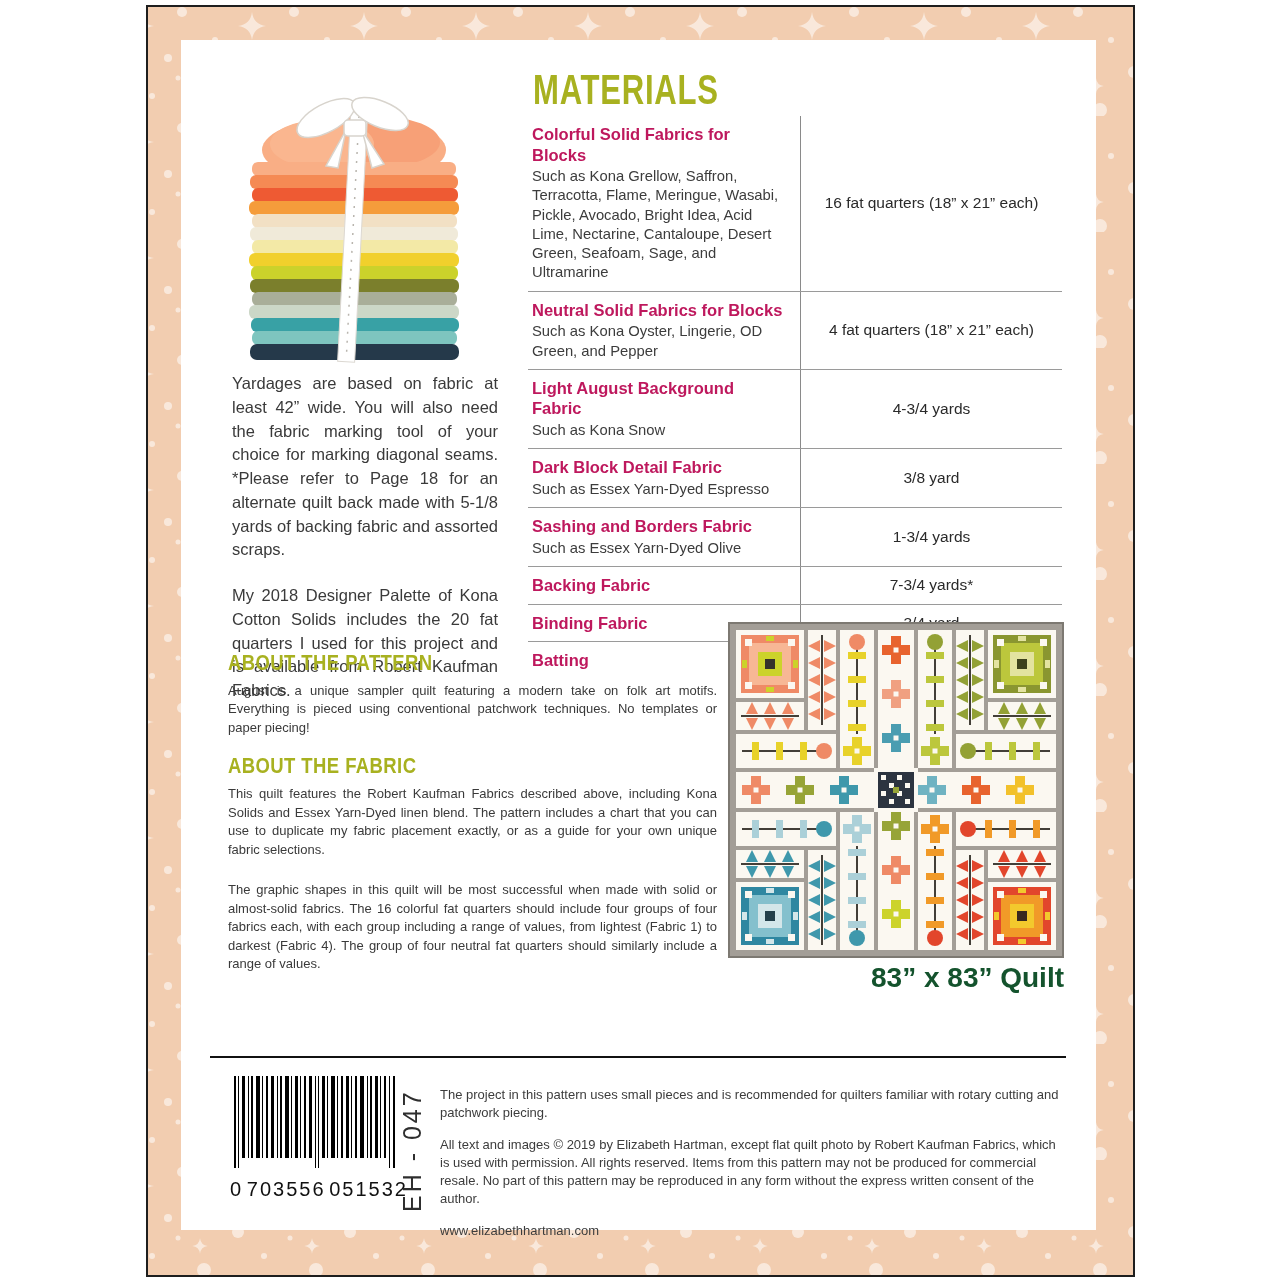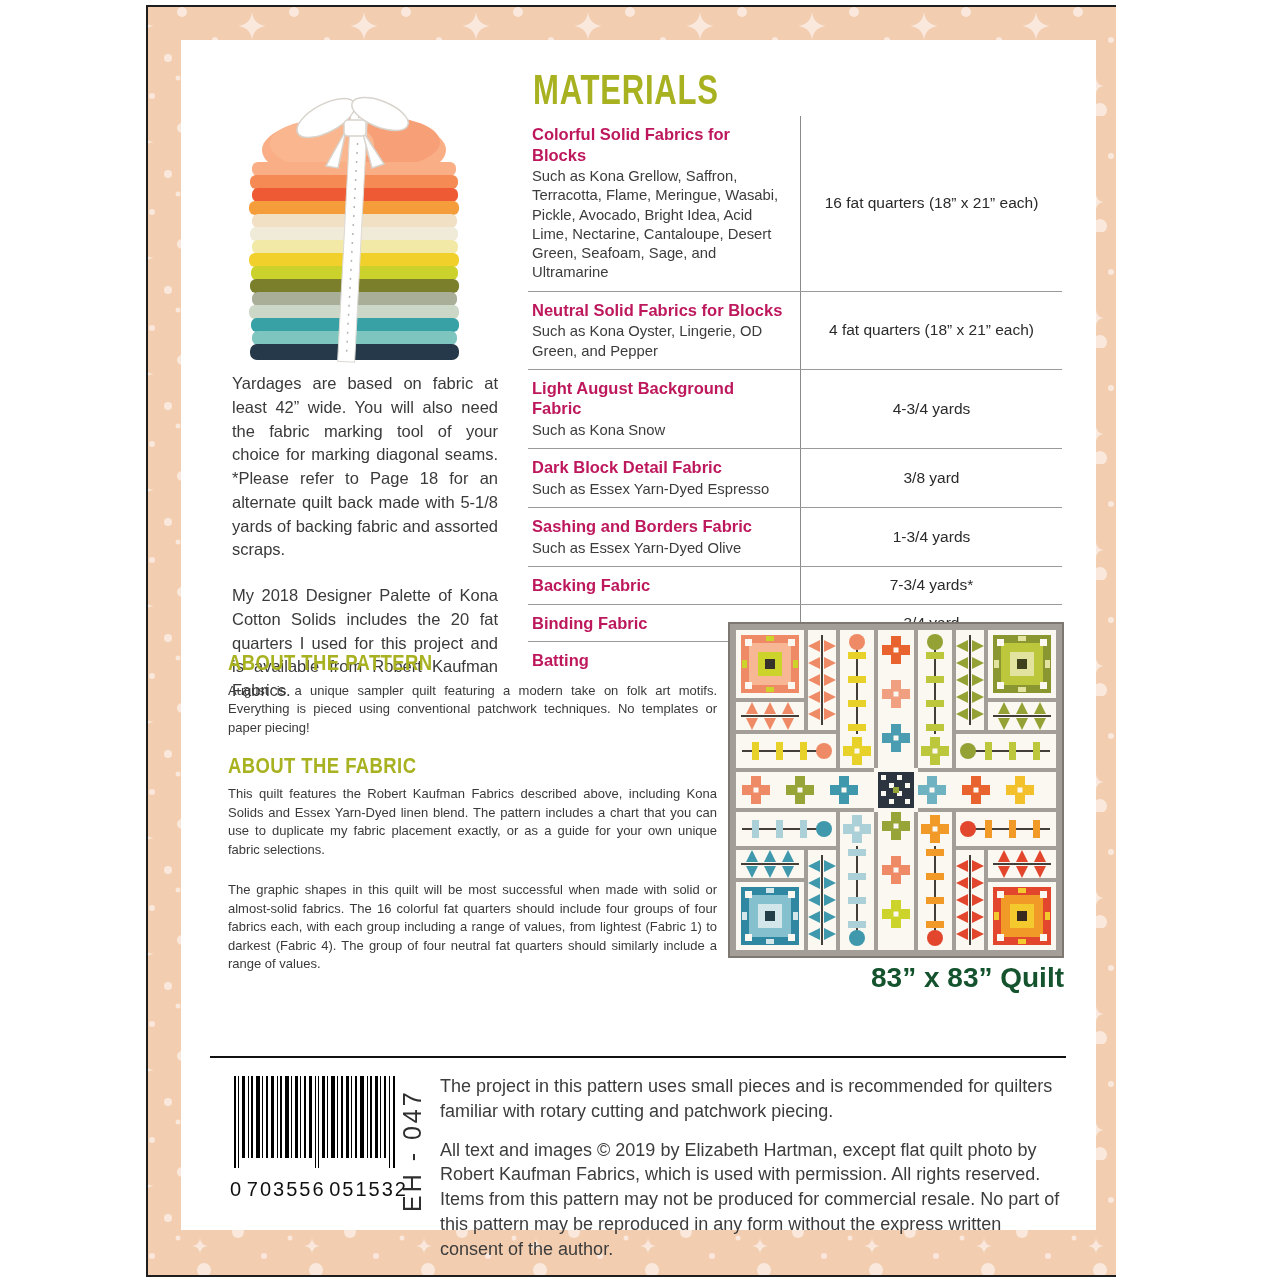--- a/index.html
+++ b/index.html
@@ -1,16 +1,16 @@
 <!DOCTYPE html>
 <html><head>
 <meta charset="utf-8">
 <style>
   html,body{margin:0;padding:0;background:#ffffff;}
-  .page{position:relative;width:1116px;height:1280px;background:#ffffff;overflow:hidden;
+  .page{position:relative;width:1280px;height:1280px;background:#ffffff;overflow:hidden;
         font-family:"Liberation Sans",sans-serif;color:#3f3f3f;}
   .bg-svg{position:absolute;left:0;top:0;}
   .frame{position:absolute;left:146px;top:5px;width:985px;height:1268px;border:2px solid #1e1e1e;}
   .content{position:absolute;left:181px;top:40px;width:915px;height:1190px;background:#ffffff;}
   .abs{position:absolute;}
 
   
   .materials-title{font-size:42px;font-weight:bold;color:#a8b120;transform:scaleX(.74);
                    transform-origin:left center;letter-spacing:1px;white-space:nowrap;}
   .sec-head{font-size:22px;font-weight:bold;color:#a8b120;transform:scaleX(.84);
@@ -26,21 +26,21 @@
   .mname{font-size:16.5px;font-weight:bold;color:#be185d;line-height:1.25;}
   .mdetail{font-size:14.8px;color:#3c3c3c;line-height:1.3;margin-top:2px;}
 
   .para{font-size:16.5px;line-height:1.44;text-align:justify;margin:0 0 22px 4px;color:#3a3a3a;}
   .body-para{font-size:13px;line-height:1.42;text-align:justify;margin:0 0 16px 0;color:#3a3a3a;}
 
   .quilt-caption{font-size:28px;font-weight:bold;color:#14532d;text-align:right;}
 
   .rule{background:#111;height:2px;}
 
-  .fineprint p{font-size:18px;line-height:1.38;margin:0 0 14px 0;color:#3c3c3c;}
+  .fineprint p{font-size:13px;line-height:1.38;margin:12px 0 14px 0;color:#3c3c3c;}
 
   .barcode-digits{display:flex;justify-content:space-between;width:178px;margin-top:2px;
                   font-size:20px;color:#111;letter-spacing:2px;}
   .item-code{writing-mode:vertical-rl;transform:rotate(180deg);font-size:25px;color:#2e2e2e;
              letter-spacing:3px;white-space:nowrap;}
 </style>
 </head>
 <body>
 
 <div class="page">

